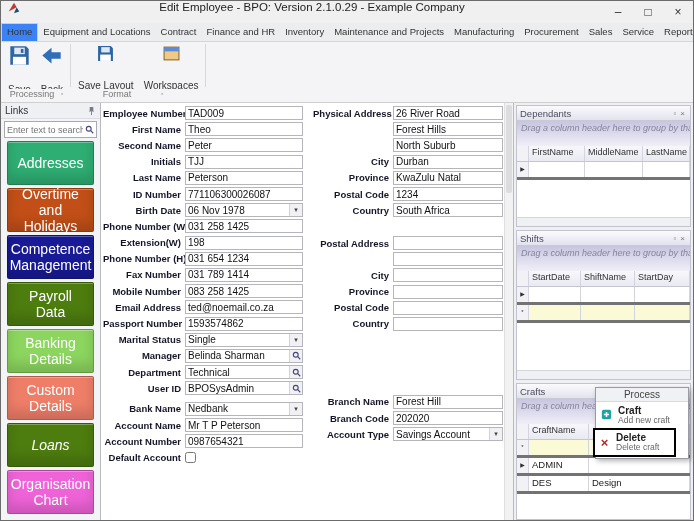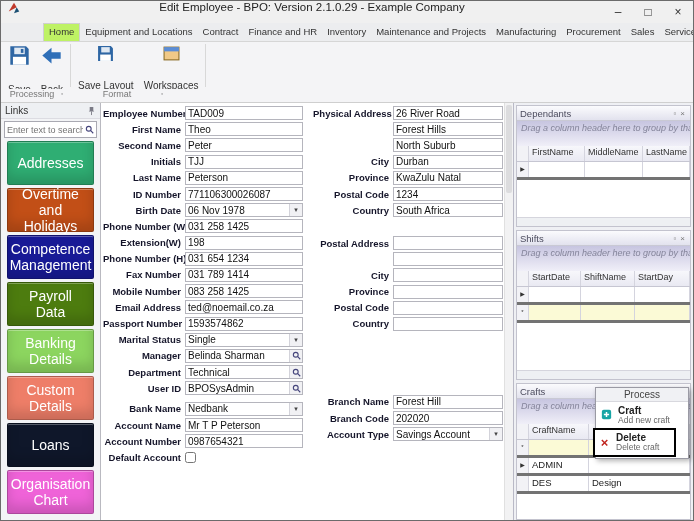--- a/index.html
+++ b/index.html
@@ -8,21 +8,21 @@
   
   .titlebar{height:22px;background:#f0f0f0;display:flex;padding:0 0 0 6px;}
   .titlebar .logo{width:14px;height:14px;flex:0 0 auto;}
   .title{flex:1;text-align:center;font-size:11.5px;color:#222;white-space:nowrap;overflow:hidden;}
   .winbtns{display:flex;height:100%;}
   .winbtn{width:30px;display:flex;align-items:center;justify-content:center;font-size:12px;color:#333;cursor:default;}
   
   .tabs{height:18px;background:#ecedef;display:flex;align-items:flex-end;font-size:9.5px;color:#333;
     border-bottom:1px solid #d6d6d6;white-space:nowrap;overflow:hidden;}
   .tab{padding:2px 5px 3px 5px;line-height:12px;}
-  .tab.active{background:#bef264;border:1px solid #cfcfcf;border-bottom:none;margin-left:42px;}
+  .tab.active{background:#3b82f6;border:1px solid #cfcfcf;border-bottom:none;}
   
   .ribbon{height:47px;background:#f4f4f6;display:flex;align-items:stretch;}
   .rgroup{display:flex;align-items:flex-start;padding:1px 2px;}
   .rbtn{display:flex;flex-direction:column;align-items:center;gap:18px;padding:2px 5px;font-size:10px;color:#333;}
   .rbtn svg{display:block;}
   .rsep{width:1px;background:#d8d8d8;margin:2px 0;}
   .glabels{height:13px;background:#f4f4f6;border-bottom:1px solid #cfcfcf;position:relative;
     font-size:9px;color:#777;}
   .glabel{position:absolute;top:0;text-align:center;}
   .launcher{position:absolute;top:1px;font-size:7px;color:#888;}
@@ -196,21 +196,21 @@
         </div>
       <div class="litem" style="background: #4d7c0f;">
           <span>Payroll Data</span>
         </div>
       <div class="litem" style="background: rgb(140, 213, 95);">
           <span>Banking Details</span>
         </div>
       <div class="litem" style="background: rgb(238, 126, 104);">
           <span>Custom Details</span>
         </div>
-      <div class="litem" style="background: #0f172a;">
+      <div class="litem" style="background: #4d7c0f; font-style: italic;">
           <span>Loans</span>
         </div>
       <div class="litem" style="background: rgb(239, 99, 216);">
           <span>Organisation Chart</span>
         </div>
     </div>
 
     <div class="fcol col-left">
       <div class="frow">
           <span class="flabel">Employee Number</span>

